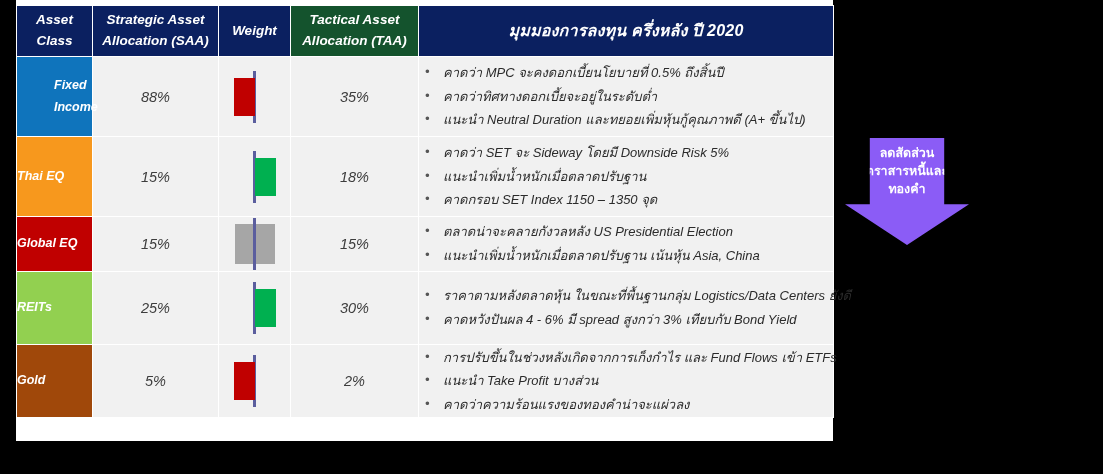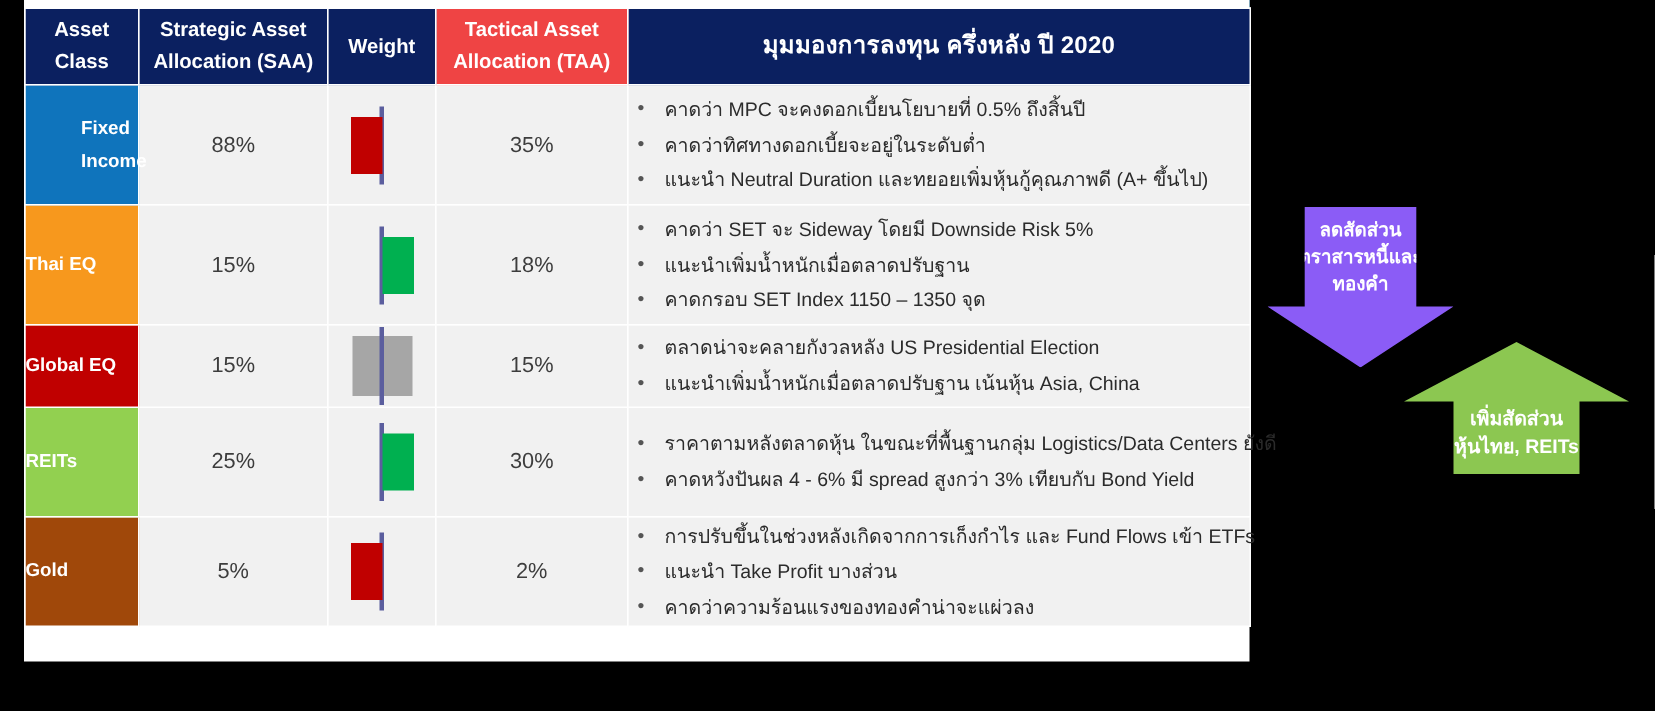--- a/index.html
+++ b/index.html
@@ -17,20 +17,21 @@
     background:#ffffff;
   }
   .accent-bar{
     position:absolute;left:16px;top:0px;width:817px;height:5px;
     background:#0f9ae0;
   }
   table.matrix{
     position:absolute;left:16px;top:5px;
     width:817px;border-collapse:collapse;table-layout:fixed;
     background:#ffffff;
+    font-style:italic;
   }
   table.matrix td,table.matrix th{
     border:1px solid #ffffff;
     vertical-align:middle;
     padding:0;
   }
   
   thead th{
     background:#0b2060;
     color:#ffffff;
@@ -149,21 +150,21 @@
         <col class="c-saa">
         <col class="c-weight">
         <col class="c-taa">
         <col class="c-view">
     </colgroup>
     <thead>
       <tr>
         <th style="background: rgb(11, 32, 96);">Asset Class</th>
         <th style="background: rgb(11, 32, 96);">Strategic Asset Allocation (SAA)</th>
         <th style="background: rgb(11, 32, 96);">Weight</th>
-        <th style="background: #ef4444;">Tactical Asset Allocation (TAA)</th>
+        <th style="background: #14532d;">Tactical Asset Allocation (TAA)</th>
         <th class="thai-head" style="background: rgb(11, 32, 96);">มุมมองการลงทุน ครึ่งหลัง ปี 2020</th>
       </tr>
     </thead>
     <tbody id="tbody">
         <tr style="height: 80px;">
           <td class="asset" style="background: rgb(15, 116, 188); padding-left: 37px;">Fixed Income</td>
           <td class="num">88%</td>
           <td>
             <div class="wbox">
               <div class="wline"></div>
@@ -253,20 +254,14 @@
   </table>
 
   <div class="arrow" id="arrow-down" style="background: #8b5cf6;">
     <div>
       <span>ลดสัดส่วน</span>
       <span>ตราสารหนี้และ</span>
       <span>ทองคำ</span>
     </div>
   </div>
 
-  <div class="arrow" id="arrow-up" style="background: rgb(140, 199, 81);">
-    <div>
-      <span>เพิ่มสัดส่วน</span>
-      <span>หุ้นไทย, REITs</span>
-    </div>
-  </div>
 
 </div>
 
 </body></html>

